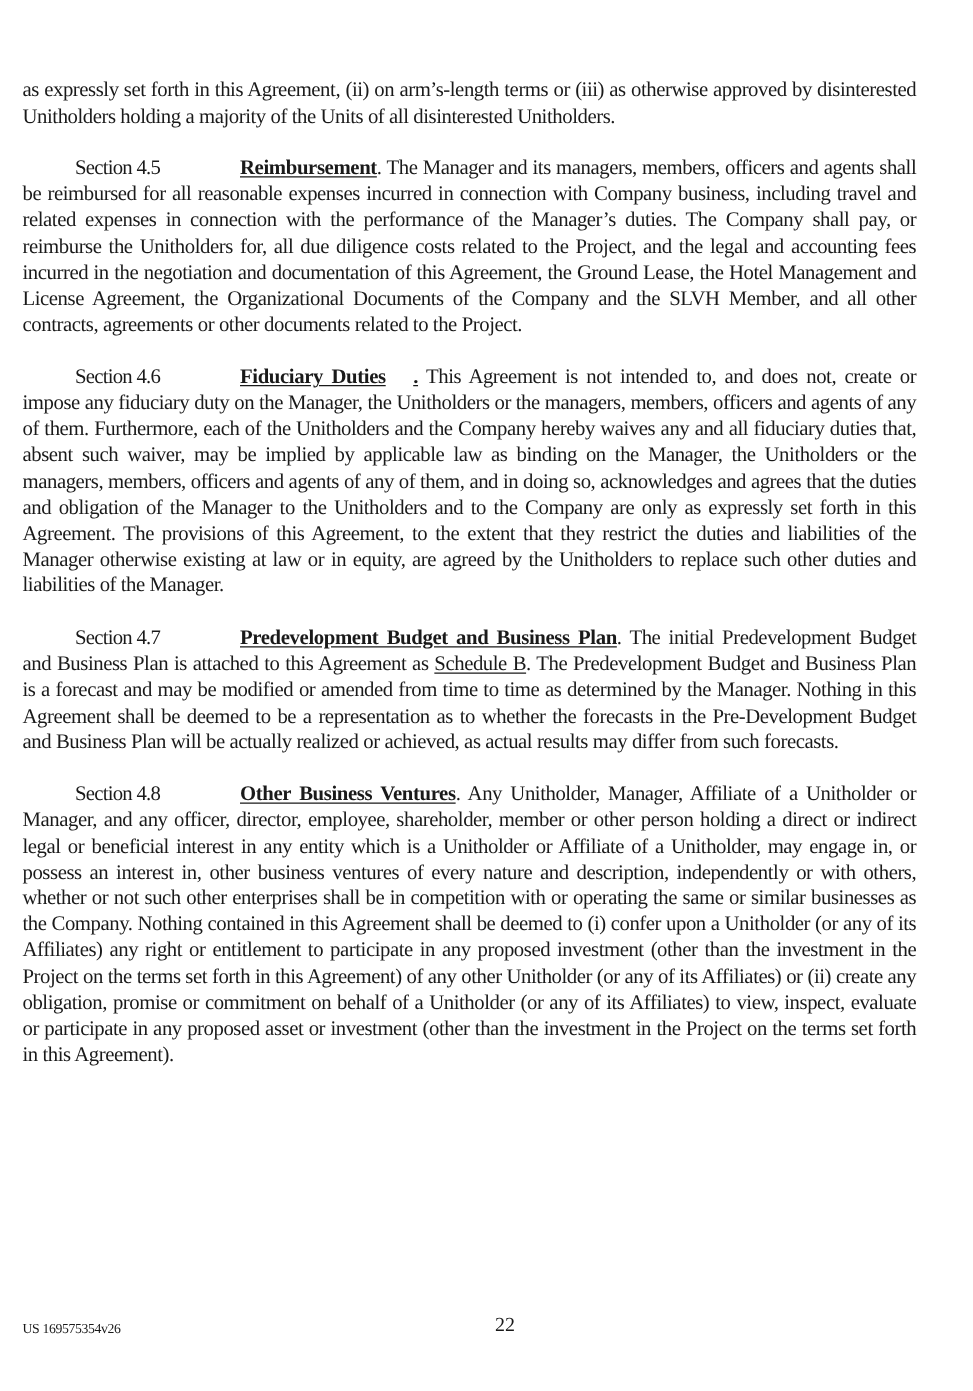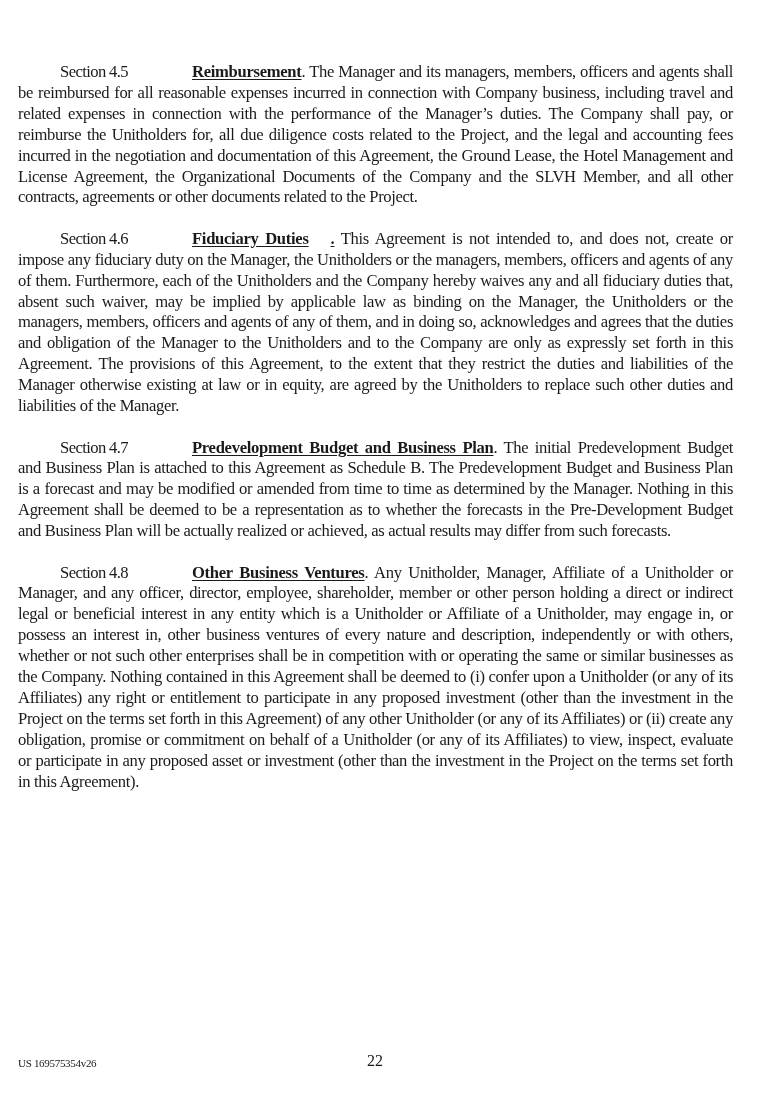--- a/index.html
+++ b/index.html
@@ -36,43 +36,46 @@
       letter-spacing: -0.6px;
     }
     .heading {
       font-weight: bold;
       text-decoration: underline;
       text-underline-offset: 2px;
       letter-spacing: -0.3px;
       margin-left: 22px;
     }
     .ref {
+      text-decoration: underline;
       text-underline-offset: 2px;
     }
     .page-number {
       position: absolute;
       top: 1052px;
       left: 0;
       width: 750px;
       text-align: center;
       font-size: 16px;
+      padding-left: 29px;
     }
     .doc-id {
       position: absolute;
       top: 1057px;
       left: 18px;
       font-size: 11px;
       letter-spacing: -0.3px;
     }
   </style>
 </head>
 <body>
 
 <div class="page">
 
+  <p class="para">as expressly set forth in this Agreement, (ii) on arm’s-length terms or (iii) as otherwise approved by disinterested Unitholders holding a majority of the Units of all disinterested Unitholders.</p>
 
   <p class="para"><span class="section-label">Section 4.5</span><span class="heading">Reimbursement</span><span>.</span><span>  The Manager and its managers, members, officers and agents shall be reimbursed for all reasonable expenses incurred in connection with Company business, including travel and related expenses in connection with the performance of the Manager’s duties.  The Company shall pay, or reimburse the Unitholders for, all due diligence costs related to the Project, and the legal and accounting fees incurred in the negotiation and documentation of this Agreement, the Ground Lease, the Hotel Management and License Agreement, the Organizational Documents of the Company and the SLVH Member, and all other contracts, agreements or other documents related to the Project.</span></p>
 
   <p class="para"><span class="section-label">Section 4.6</span><span class="heading">Fiduciary Duties</span><span class="heading" style="text-decoration:underline;">.</span><span>  This Agreement is not intended to, and does not, create or impose any fiduciary duty on the Manager, the Unitholders or the managers, members, officers and agents of any of them.  Furthermore, each of the Unitholders and the Company hereby waives any and all fiduciary duties that, absent such waiver, may be implied by applicable law as binding on the Manager, the Unitholders or the managers, members, officers and agents of any of them, and in doing so, acknowledges and agrees that the duties and obligation of the Manager to the Unitholders and to the Company are only as expressly set forth in this Agreement.  The provisions of this Agreement, to the extent that they restrict the duties and liabilities of the Manager otherwise existing at law or in equity, are agreed by the Unitholders to replace such other duties and liabilities of the Manager.</span></p>
 
   <p class="para"><span class="section-label">Section 4.7</span><span class="heading">Predevelopment Budget and Business Plan</span><span>.</span><span>  The initial Predevelopment Budget and Business Plan is attached to this Agreement as </span><span class="ref">Schedule B</span><span>.  The Predevelopment Budget and Business Plan is a forecast and may be modified or amended from time to time as determined by the Manager.  Nothing in this Agreement shall be deemed to be a representation as to whether the forecasts in the Pre-Development Budget and Business Plan will be actually realized or achieved, as actual results may differ from such forecasts.</span></p>
 
   <p class="para"><span class="section-label">Section 4.8</span><span class="heading">Other Business Ventures</span><span>.</span><span>  Any Unitholder, Manager, Affiliate of a Unitholder or Manager, and any officer, director, employee, shareholder, member or other person holding a direct or indirect legal or beneficial interest in any entity which is a Unitholder or Affiliate of a Unitholder, may engage in, or possess an interest in, other business ventures of every nature and description, independently or with others, whether or not such other enterprises shall be in competition with or operating the same or similar businesses as the Company.  Nothing contained in this Agreement shall be deemed to (i) confer upon a Unitholder (or any of its Affiliates) any right or entitlement to participate in any proposed investment (other than the investment in the Project on the terms set forth in this Agreement) of any other Unitholder (or any of its Affiliates) or (ii) create any obligation, promise or commitment on behalf of a Unitholder (or any of its Affiliates) to view, inspect, evaluate or participate in any proposed asset or investment (other than the investment in the Project on the terms set forth in this Agreement).</span></p>
 
 </div>

